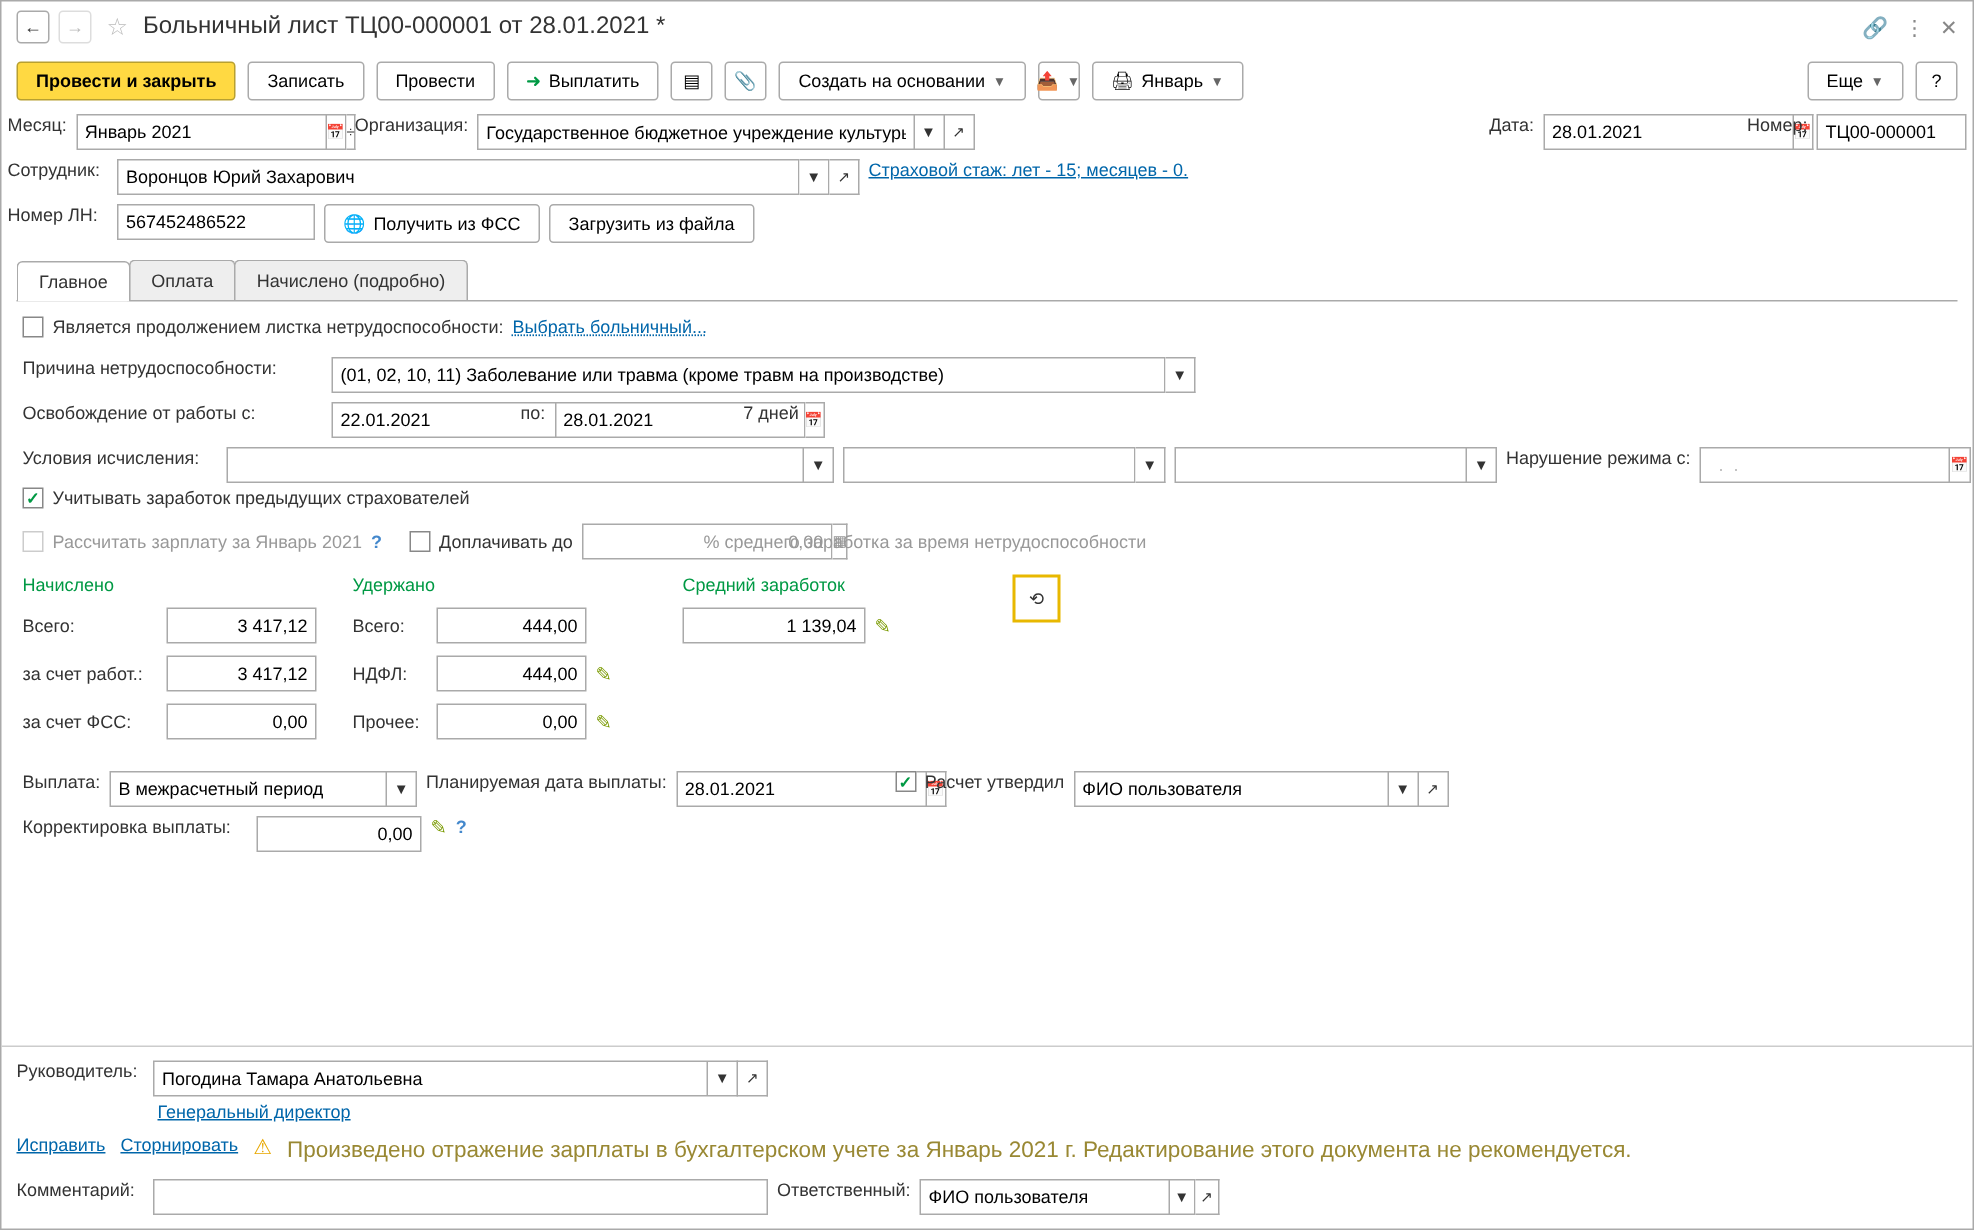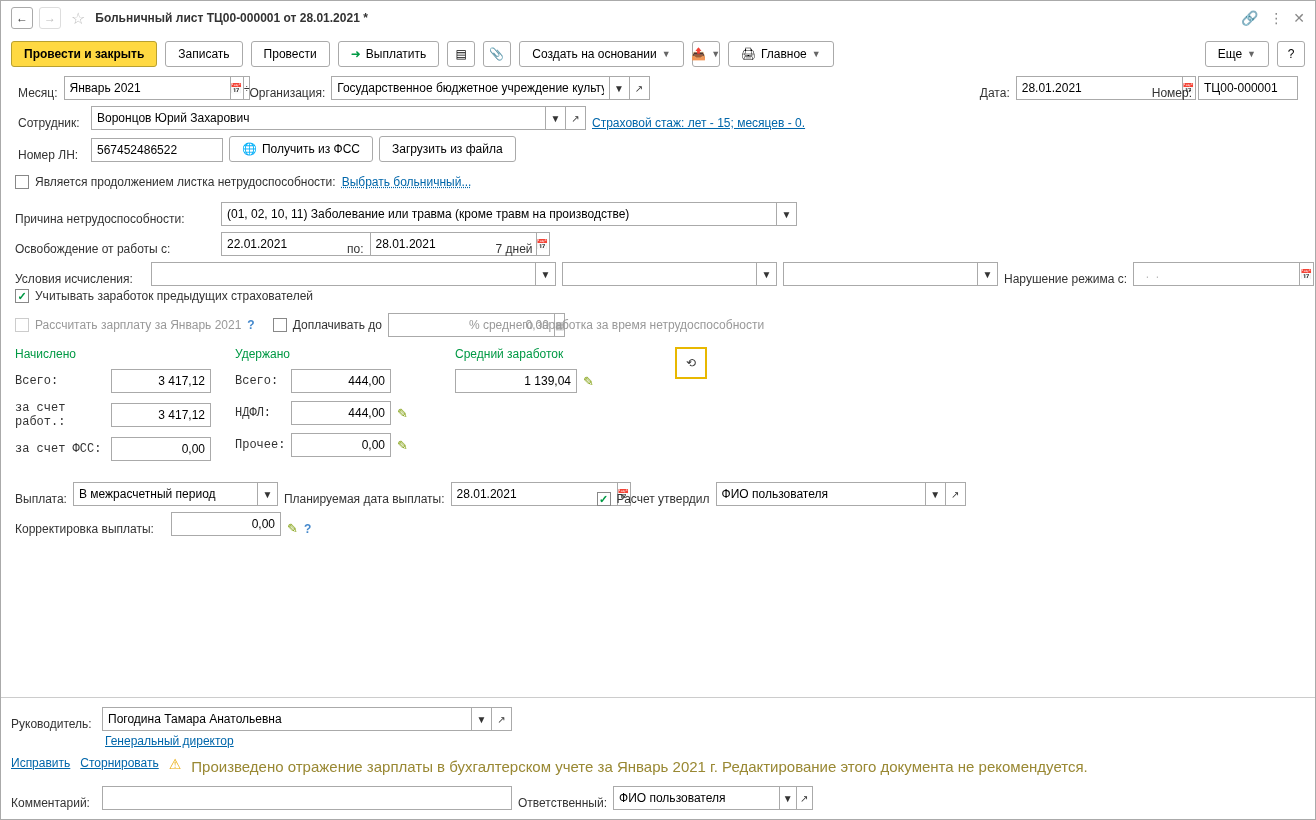--- a/index.html
+++ b/index.html
@@ -2,51 +2,51 @@
 <html><head>
 <meta charset="utf-8">
 <style>
 * { box-sizing: border-box; margin: 0; padding: 0; font-family: Arial, sans-serif; font-size: 12px; }
 body { background: #fff; color: #333; padding: 0; }
 .window { border: 1px solid #aaa; height: 820px; width: 1316px; display: flex; flex-direction: column; }
 .titlebar { display: flex; align-items: center; padding: 6px 10px; gap: 6px; }
 .nav-btn { width: 22px; height: 22px; border: 1px solid #aaa; background: #fff; display: inline-flex; align-items: center; justify-content: center; cursor: pointer; border-radius: 3px; }
 .nav-btn.disabled { color: #bbb; border-color: #ddd; }
 .star-icon { color: #bbb; font-size: 16px; margin: 0 4px; }
-.title-text { font-size: 12px; font-weight: bold; flex: 1; }
+.title-text { font-size: 16px; font-weight: normal; flex: 1; }
 .title-right { display: flex; gap: 10px; align-items: center; color: #888; }
 .title-right span { cursor: pointer; font-size: 14px; }
 .toolbar { display: flex; padding: 6px 10px; gap: 8px; align-items: center; }
 .btn { border: 1px solid #aaa; background: #fff; padding: 5px 12px; cursor: pointer; border-radius: 3px; display: inline-flex; align-items: center; gap: 5px; height: 26px; }
 .btn-primary { background: #ffd942; border-color: #b8a030; font-weight: bold; }
 .btn-icon { width: 28px; justify-content: center; padding: 5px; }
 .btn .arrow { font-size: 9px; color: #666; }
 .spacer { flex: 1; }
-.form-row { display: flex; align-items: flex-end; padding: 3px 17px; gap: 6px; }
+.form-row { display: flex; align-items: flex-start; padding: 3px 4px; gap: 6px; }
 .label { white-space: nowrap; }
 .input { border: 1px solid #aaa; padding: 3px 5px; background: #fff; height: 24px; }
 .input-group { display: flex; align-items: stretch; }
 .input-group .input { border-radius: 0; }
 .input-group .addon { border: 1px solid #aaa; border-left: none; background: #fff; width: 20px; display: flex; align-items: center; justify-content: center; cursor: pointer; font-size: 10px; height: 24px; }
 .link { color: #0066aa; text-decoration: underline; cursor: pointer; }
 .link-dotted { text-decoration: underline dotted; }
 .tabs { display: flex; border-bottom: 1px solid #aaa; margin: 8px 10px 0; }
 .tab { padding: 6px 14px; border: 1px solid #aaa; border-bottom: none; background: #eee; cursor: pointer; margin-right: -1px; border-radius: 4px 4px 0 0; }
 .tab.active { background: #fff; position: relative; top: 1px; }
 .tab-content { padding: 10px 14px; flex: 1; overflow: auto; }
 .checkbox-row { display: flex; align-items: center; gap: 6px; margin-bottom: 10px; }
 .checkbox { width: 14px; height: 14px; border: 1px solid #888; display: inline-flex; align-items: center; justify-content: center; cursor: pointer; background: #fff; }
 .checkbox.checked::after { content: "✓"; color: #009944; font-size: 11px; font-weight: bold; }
 .checkbox.disabled { border-color: #ccc; }
 .text-disabled { color: #999; }
 .section-cols { display: flex; gap: 20px; margin-top: 10px; }
 .section-col { min-width: 200px; }
 .section-title { color: #009944; margin-bottom: 8px; }
 .val-row { display: flex; align-items: center; margin-bottom: 8px; gap: 6px; }
-.val-row .vlabel { width: 90px; font-family: Liberation Mono, monospace; }
+.val-row .vlabel { width: 90px; }
 .val-row .vinput { width: 100px; text-align: right; }
 .refresh-btn { width: 32px; height: 32px; border: 2px solid #e8b800; background: #fff; display: flex; align-items: center; justify-content: center; cursor: pointer; }
 .pencil { color: #7a9a00; cursor: pointer; font-size: 13px; }
 .footer { padding: 6px 10px; border-top: 1px solid #ccc; }
 .warn-icon { color: #e8a800; font-size: 14px; }
 .warn-text { color: #998833; font-size: 15px; line-height: 1.4; }
 .green-arrow { color: #009944; }
 input.input { outline: none; }
 .num-input { text-align: right; }
 </style>
@@ -75,21 +75,21 @@
         <span class="green-arrow">➜</span>
         <span>Выплатить</span>
       </button>
     <button class="btn btn-icon">▤</button>
     <button class="btn btn-icon">📎</button>
     <button class="btn">
         <span>Создать на основании</span>
         <span class="arrow">▼</span>
       </button>
     <button class="btn btn-icon">📤<span class="arrow">▼</span></button>
-    <button class="btn">🖨 <span>Главное</span><span class="arrow">▼</span></button>
+    <button class="btn">🖨 <span>Январь</span><span class="arrow">▼</span></button>
     <div class="spacer"></div>
     <button class="btn">
         <span>Еще</span>
         <span class="arrow">▼</span>
       </button>
     <button class="btn btn-icon">?</button>
   </div>
 
   <div class="form-row">
     <span class="label">Месяц:</span>
@@ -124,20 +124,25 @@
     <a class="link">Страховой стаж: лет - 15; месяцев - 0.</a>
   </div>
 
   <div class="form-row">
     <span class="label" style="width:67px">Номер ЛН:</span>
     <input class="input" style="width: 132px;" value="567452486522">
     <button class="btn">🌐 <span>Получить из ФСС</span></button>
     <button class="btn">Загрузить из файла</button>
   </div>
 
+  <div class="tabs">
+    <div class="tab active">Главное</div>
+    <div class="tab">Оплата</div>
+    <div class="tab">Начислено (подробно)</div>
+  </div>
 
   <div class="tab-content">
     <div class="checkbox-row">
       <span class="checkbox"></span>
       <span>Является продолжением листка нетрудоспособности:</span>
       <a class="link link-dotted">Выбрать больничный...</a>
     </div>
 
     <div class="form-row" style="padding-left:0">
       <span class="label" style="width:200px">Причина нетрудоспособности:</span>

